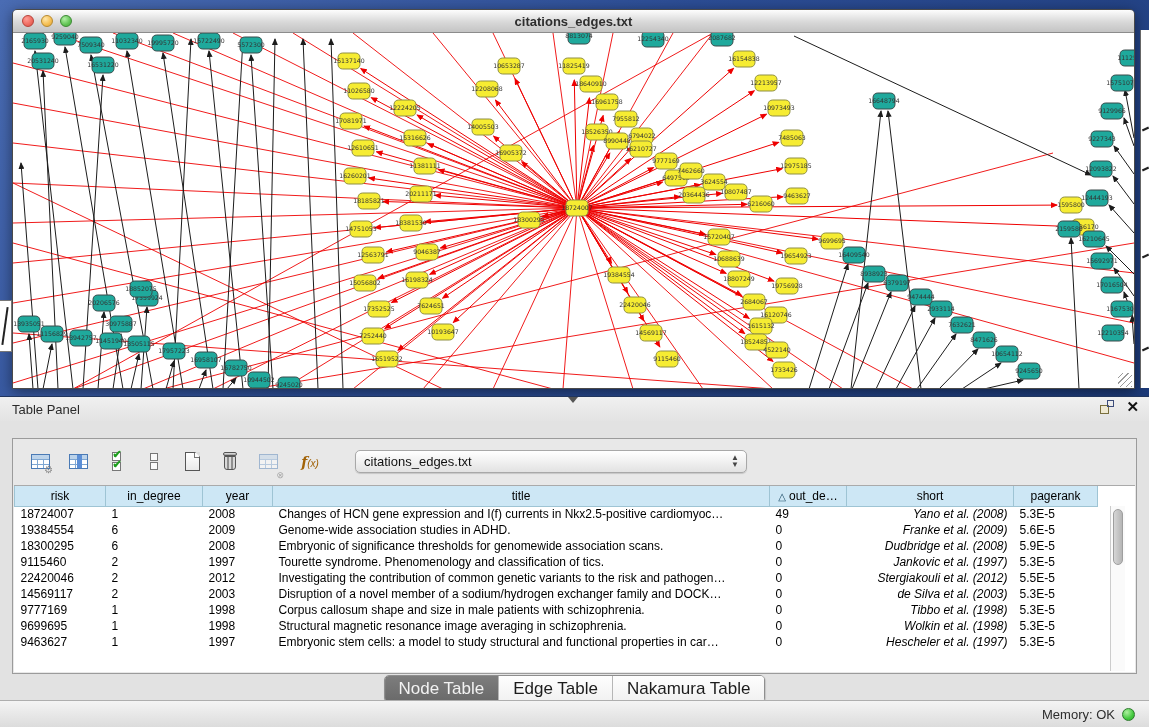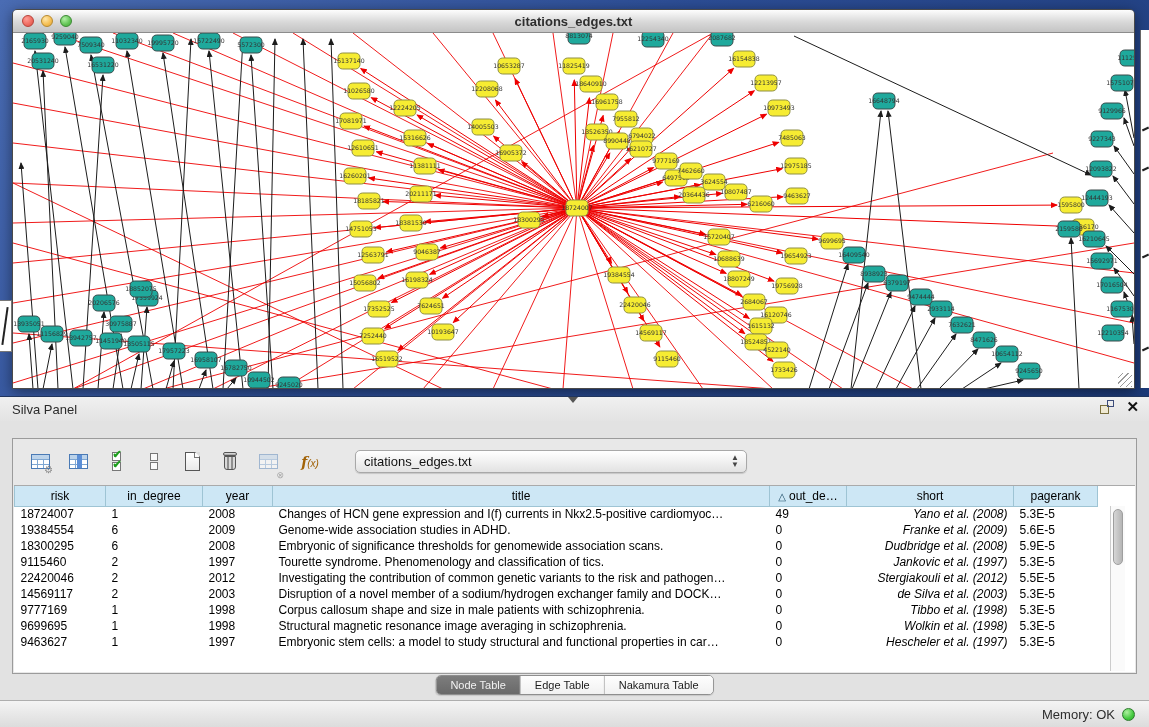--- a/index.html
+++ b/index.html
@@ -79,21 +79,21 @@
      font-weight:normal;text-align:center;padding:0 4px;overflow:hidden;white-space:nowrap;}
   table.data td{height:16px;padding:0 6px;overflow:hidden;white-space:nowrap;border:none;}
   td.c-short{text-align:right;font-style:italic;}
   .sort-tri{font-size:10px;color:#1a4a66;margin-right:3px;}
   .vscroll{position:absolute;right:10px;top:20px;bottom:1px;width:15px;background:#fafafa;border-left:1px solid #ccc;}
   .vthumb{position:absolute;left:2px;right:2px;top:3px;height:56px;border:1px solid #9e9e9e;border-radius:6px;
      background:linear-gradient(90deg,#d6d6d6,#b5b5b5);}
 
   .bottom-tabs{position:absolute;left:50%;transform:translateX(-50%);top:278px;display:inline-flex;
      border:1px solid #8e8e8e;border-radius:5px;overflow:hidden;background:#fdfdfd;box-shadow:0 1px 1px rgba(0,0,0,.12);}
-  .seg{padding:3px 14px;font-size:11px;color:#1c1c1c;border-right:1px solid #b5b5b5;background:linear-gradient(#fefefe,#f1f1f1);}
+  .seg{padding:3px 14px;font-size:17px;color:#1c1c1c;border-right:1px solid #b5b5b5;background:linear-gradient(#fefefe,#f1f1f1);}
   .seg:last-child{border-right:none;}
   .seg.selected{background:linear-gradient(#7d7d7d,#696969);color:#f2f2f2;}
 
   .status-bar{position:absolute;left:0;bottom:0;width:100%;height:27px;border-top:1px solid #aeaeae;
      background:linear-gradient(#f4f4f4,#dcdcdc);display:flex;align-items:center;justify-content:flex-end;padding-right:14px;gap:7px;}
   .memory-label{font-size:13px;color:#2d2d2d;}
   .mem-dot{width:13px;height:13px;border-radius:50%;border:1px solid #2c7a2c;
      background:radial-gradient(circle at 35% 30%,#aef0a0,#44c93f 60%,#2fae2f);}
 </style>
 </head>
@@ -743,21 +743,21 @@
   <div class="sliver-right">
     <div class="mark" style="top:98px"></div>
       <div class="mark" style="top:138px"></div>
     <div class="mark" style="top:225px"></div>
       <div class="mark" style="top:318px"></div>
   </div>
 </div>
 
 <div class="table-panel">
   <div class="panel-header">
-    <span class="panel-title">Silva Panel</span>
+    <span class="panel-title">Table Panel</span>
     <div class="split-handle"></div>
     <div class="panel-header-icons">
       <div class="float-icon">
           <div class="sq1"></div>
           <div class="sq2"></div>
         </div>
       <span class="close-x">✕</span>
     </div>
   </div>
 

